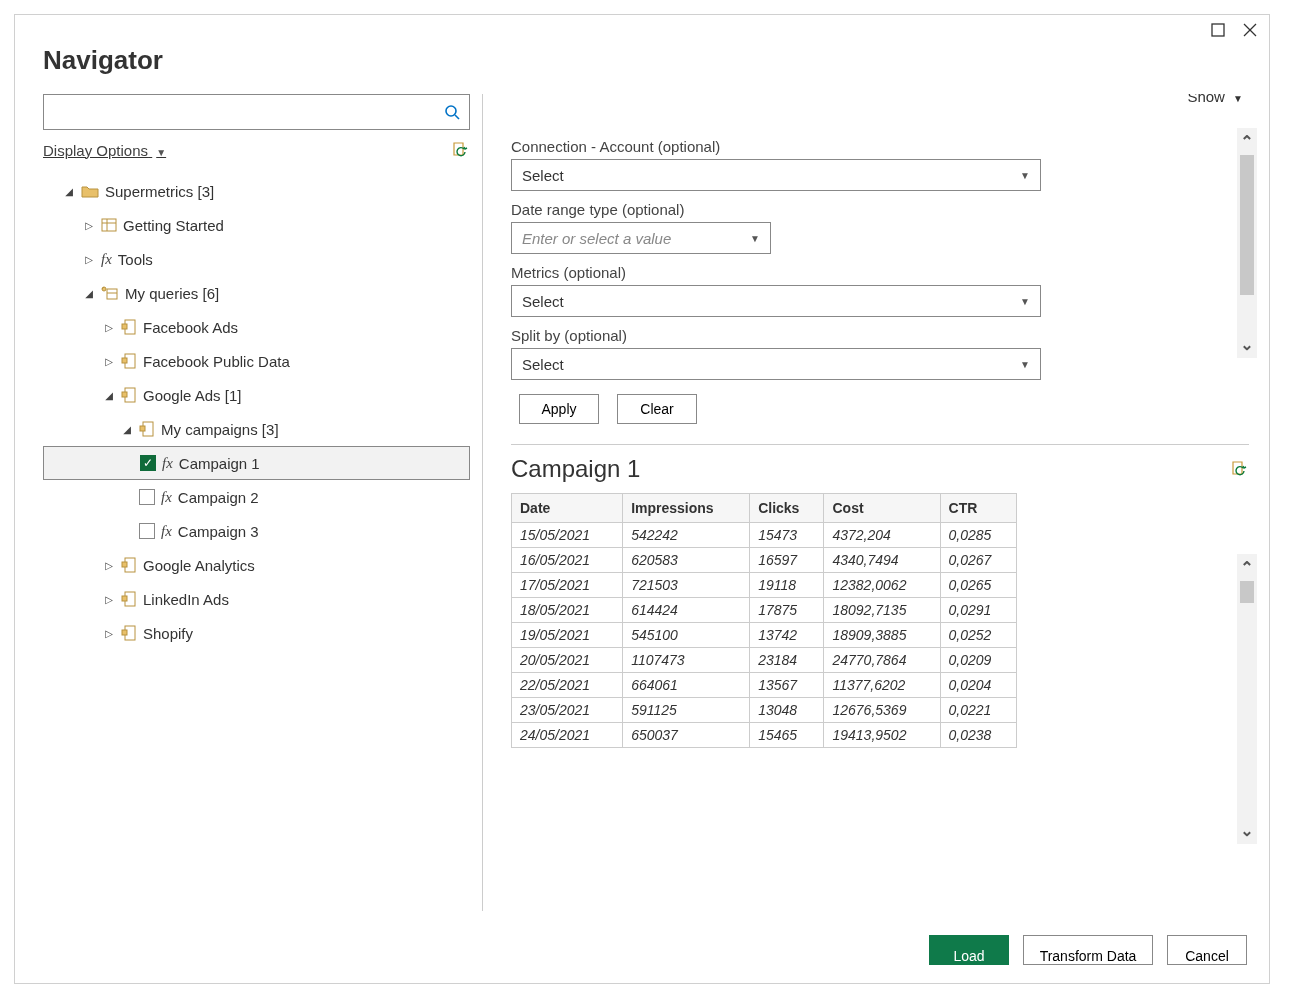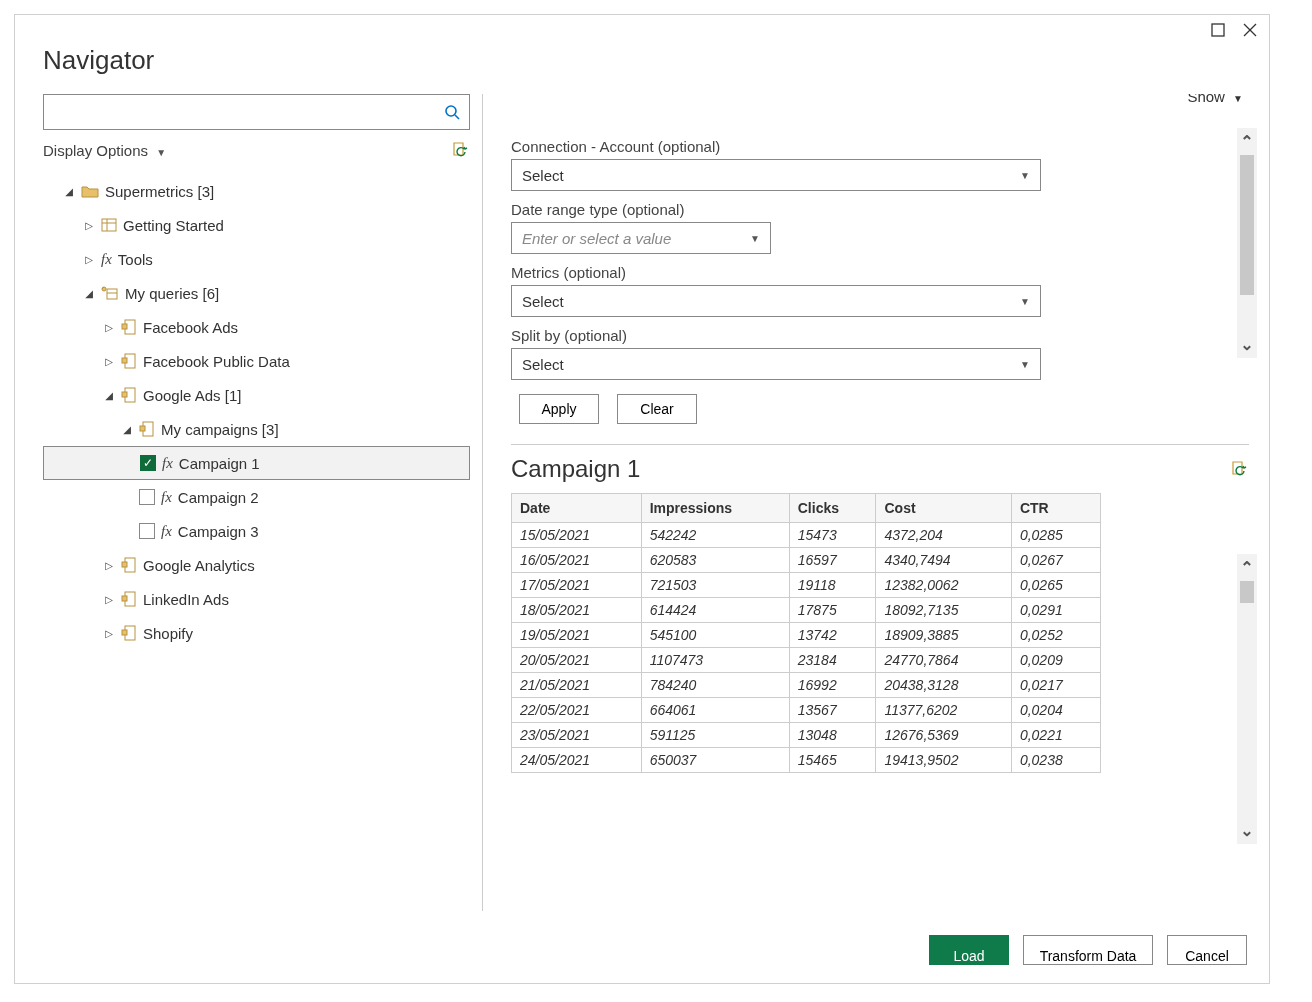--- a/index.html
+++ b/index.html
@@ -22,21 +22,21 @@
   }
   .titlebar {
     display: flex;
     justify-content: flex-end;
     padding: 8px 12px 4px 12px;
     gap: 18px;
   }
   .titlebar span { cursor: default; color: #333; font-size: 16px; }
   .dialog-title {
     font-size: 26px;
-    font-weight: 400;
+    font-weight: 700;
     padding: 4px 28px 18px 28px;
   }
   .body {
     display: flex;
     flex: 1;
     padding: 0 20px 10px 28px;
     overflow: hidden;
   }
   .left-pane {
     width: 440px;
@@ -54,20 +54,21 @@
     justify-content: flex-end;
     color: #0072c6;
   }
   .search-box svg { width: 18px; height: 18px; }
   .display-row {
     display: flex;
     align-items: center;
     justify-content: space-between;
     margin-top: 10px;
     margin-bottom: 8px;
+    text-decoration: underline;
   }
   .display-opts { font-size: 15px; color: #404040; cursor: pointer; }
   .display-opts .car { font-size: 10px; margin-left: 4px; color: #555; }
   .refresh-icon svg { width: 20px; height: 20px; }
   .tree {
     margin-top: 6px;
     overflow-y: auto;
     flex: 1;
   }
   .tree-row {
@@ -153,21 +154,21 @@
   .preview-header {
     display: flex;
     justify-content: space-between;
     align-items: center;
   }
   .preview-title { font-size: 24px; font-weight: 300; color: #333; }
   .data-table {
     margin-top: 10px;
     border-collapse: collapse;
     font-size: 14px;
-    width: 590px;
+    width: 506px;
   }
   .data-table th {
     border: 1px solid #ccc;
     background: #f6f6f6;
     text-align: left;
     padding: 6px 8px;
     font-weight: 600;
     font-size: 14px;
   }
   .data-table td {
@@ -507,27 +508,20 @@
               <td>0,0252</td>
             </tr>
             <tr>
               <td>20/05/2021</td>
               <td>1107473</td>
               <td>23184</td>
               <td>24770,7864</td>
               <td>0,0209</td>
             </tr>
             <tr>
-              <td>21/05/2021</td>
-              <td>784240</td>
-              <td>16992</td>
-              <td>20438,3128</td>
-              <td>0,0217</td>
-            </tr>
-            <tr>
               <td>22/05/2021</td>
               <td>664061</td>
               <td>13567</td>
               <td>11377,6202</td>
               <td>0,0204</td>
             </tr>
             <tr>
               <td>23/05/2021</td>
               <td>591125</td>
               <td>13048</td>

